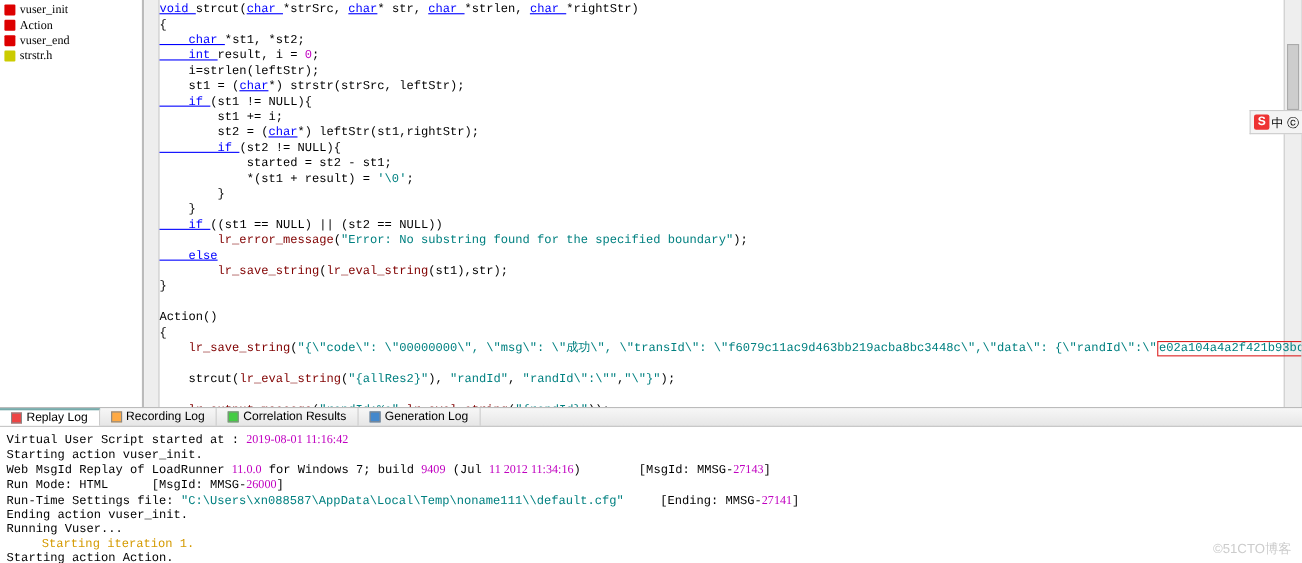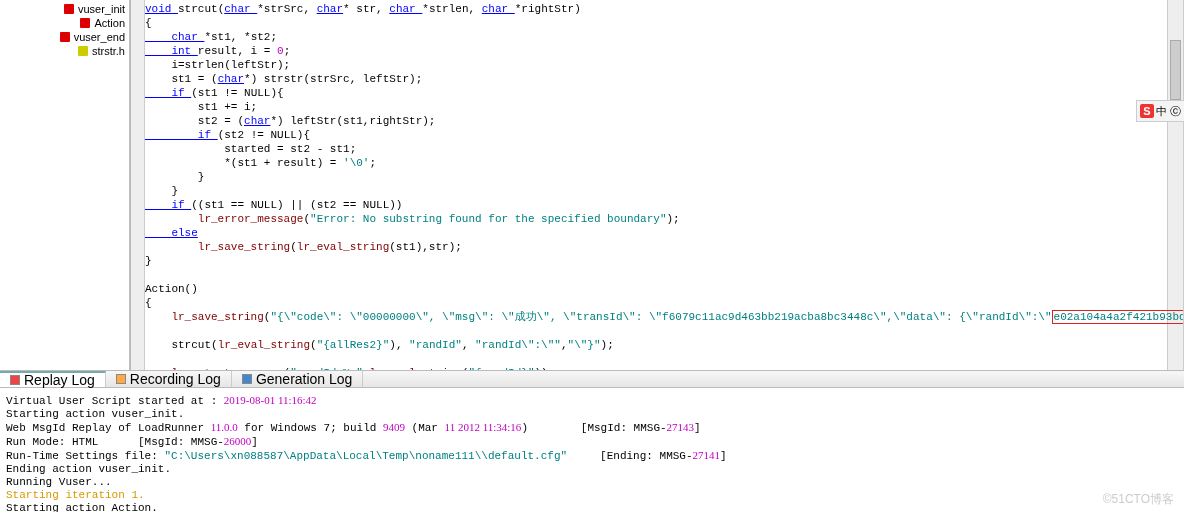--- a/index.html
+++ b/index.html
@@ -1,37 +1,37 @@
 <!DOCTYPE html>
 <html><head>
 <meta charset="utf-8">
 <style>
   * { margin:0; padding:0; box-sizing:border-box; }
   body { font-family: "Courier New", monospace; font-size:11px; background:#fff; color:#000; width:1184px; height:512px; overflow:hidden; position:relative; }
   .left-pane { position:absolute; left:0; top:0; width:130px; height:370px; border-right:1px solid #bbb; background:#fff; padding-top:2px;}
-  .tree-item { display:flex; align-items:center; padding:1px 4px; font-family:Liberation Sans, sans-serif; font-size:11px; cursor:pointer;justify-content:flex-end; }
+  .tree-item { display:flex; align-items:center; padding:1px 4px; font-family:Liberation Serif, serif; font-size:11px; cursor:pointer; }
   .tree-item .ico { width:10px; height:10px; margin-right:4px; display:inline-block; }
   .ico-red { background:#d00; border-radius:1px;}
   .ico-yel { background:#cc0; border-radius:1px;}
   .code-pane { position:absolute; left:130px; top:0; right:0; height:370px; border-left:1px solid #bbb; border-right:1px solid #ccc; overflow:hidden;}
   .gutter { position:absolute; left:0; top:0; width:14px; height:100%; background:#eee; border-right:1px solid #ccc;}
   .code { position:absolute; left:14px; top:2px; right:6px; white-space:pre; line-height:14px; font-size:11px;}
   .kw { color:#0000ff;text-decoration:underline; }
   .fn { color:#800000; }
   .str { color:#008080; }
   .hl-box { border:1px solid #d22; padding:0 1px; }
-  .bottom-tabs { position:absolute; left:0; top:370px; right:0; height:18px; background:linear-gradient(#f7f7f7,#e6e6e6); border-top:1px solid #bbb; border-bottom:1px solid #bbb; display:flex; align-items:center; font-family:Tahoma,Arial,sans-serif; font-size:14px;}
+  .bottom-tabs { position:absolute; left:0; top:370px; right:0; height:18px; background:linear-gradient(#f7f7f7,#e6e6e6); border-top:1px solid #bbb; border-bottom:1px solid #bbb; display:flex; align-items:center; font-family:Tahoma,Arial,sans-serif; font-size:11px;}
   .tab { display:flex; align-items:center; padding:0 10px; height:100%; border-right:1px solid #ccc; cursor:pointer; gap:4px;}
   .tab.active { background:#fff; border-top:2px solid #7aa; }
   .tab-ico { width:10px; height:10px; display:inline-block; border:1px solid #888;}
   .ti-red{background:#e44;} .ti-org{background:#fa4;} .ti-grn{background:#4c4;} .ti-blu{background:#48c;}
   .log-pane { position:absolute; left:0; top:392px; right:0; bottom:0; background:#fff; padding:2px 6px; overflow:hidden; line-height:13px; font-size:11px; white-space:pre;}
   .log-pane .ts{ color:#c000c0;font-family:Liberation Serif, serif; }
   .log-pane .path{ color:#008080; }
-  .log-pane .iter{ color:#d49a00; }
+  .log-pane .iter{ color:#d49a00;margin-left:32px; }
   .watermark{ position:absolute; right:10px; bottom:4px; color:#ccc; font-family:Arial; font-size:12px;}
   .side-badge{ position:absolute; right:0; top:100px; width:48px; height:22px; background:#f4f4f4; border:1px solid #ccc; border-right:none; display:flex; align-items:center; justify-content:center; gap:2px; font-family:Arial; font-size:11px;}
   .side-badge .s{ width:14px;height:14px;background:#e33;color:#fff;display:flex;align-items:center;justify-content:center;border-radius:2px;font-weight:bold;}
   .scrollbar{position:absolute; right:0; top:0; width:16px; height:370px; background:#eee; border-left:1px solid #ccc;}
   .scroll-thumb{position:absolute; left:2px; right:2px; top:40px; height:60px; background:#cdcdcd; border:1px solid #aaa;}
 </style>
 </head>
 <body>
 
 <div class="left-pane">
@@ -93,28 +93,32 @@
 <div class="bottom-tabs">
   <div class="tab active">
       <span class="tab-ico ti-red"></span>
       <span>Replay Log</span>
     </div>
   <div class="tab">
       <span class="tab-ico ti-org"></span>
       <span>Recording Log</span>
     </div>
   <div class="tab">
+      <span class="tab-ico ti-grn"></span>
+      <span>Correlation Results</span>
+    </div>
+  <div class="tab">
       <span class="tab-ico ti-blu"></span>
       <span>Generation Log</span>
     </div>
 </div>
 
 <div class="log-pane"><span>Virtual User Script started at : </span><span class="ts">2019-08-01 11:16:42</span>
 <span>Starting action vuser_init.</span>
-<span>Web MsgId Replay of LoadRunner </span><span class="ts">11.0.0</span><span> for Windows 7; build </span><span class="ts">9409</span><span> (Mar </span><span class="ts">11 2012 11:34:16</span><span>)        [MsgId: MMSG-</span><span class="ts">27143</span><span>]</span>
+<span>Web MsgId Replay of LoadRunner </span><span class="ts">11.0.0</span><span> for Windows 7; build </span><span class="ts">9409</span><span> (Jul </span><span class="ts">11 2012 11:34:16</span><span>)        [MsgId: MMSG-</span><span class="ts">27143</span><span>]</span>
 <span>Run Mode: HTML      [MsgId: MMSG-</span><span class="ts">26000</span><span>]</span>
 <span>Run-Time Settings file: </span><span class="path">"C:\Users\xn088587\AppData\Local\Temp\noname111\\default.cfg"</span><span>     [Ending: MMSG-</span><span class="ts">27141</span><span>]</span>
 <span>Ending action vuser_init.</span>
 <span>Running Vuser...</span>
 <span class="iter">Starting iteration 1.</span>
 <span>Starting action Action.</span>
 <span>Action.c(</span><span class="ts">43</span><span>): randId:</span><span class="hl-box"><span>e02a104a4a2f421b93bdb8f6d9daf7c0</span></span>
 
 
 

